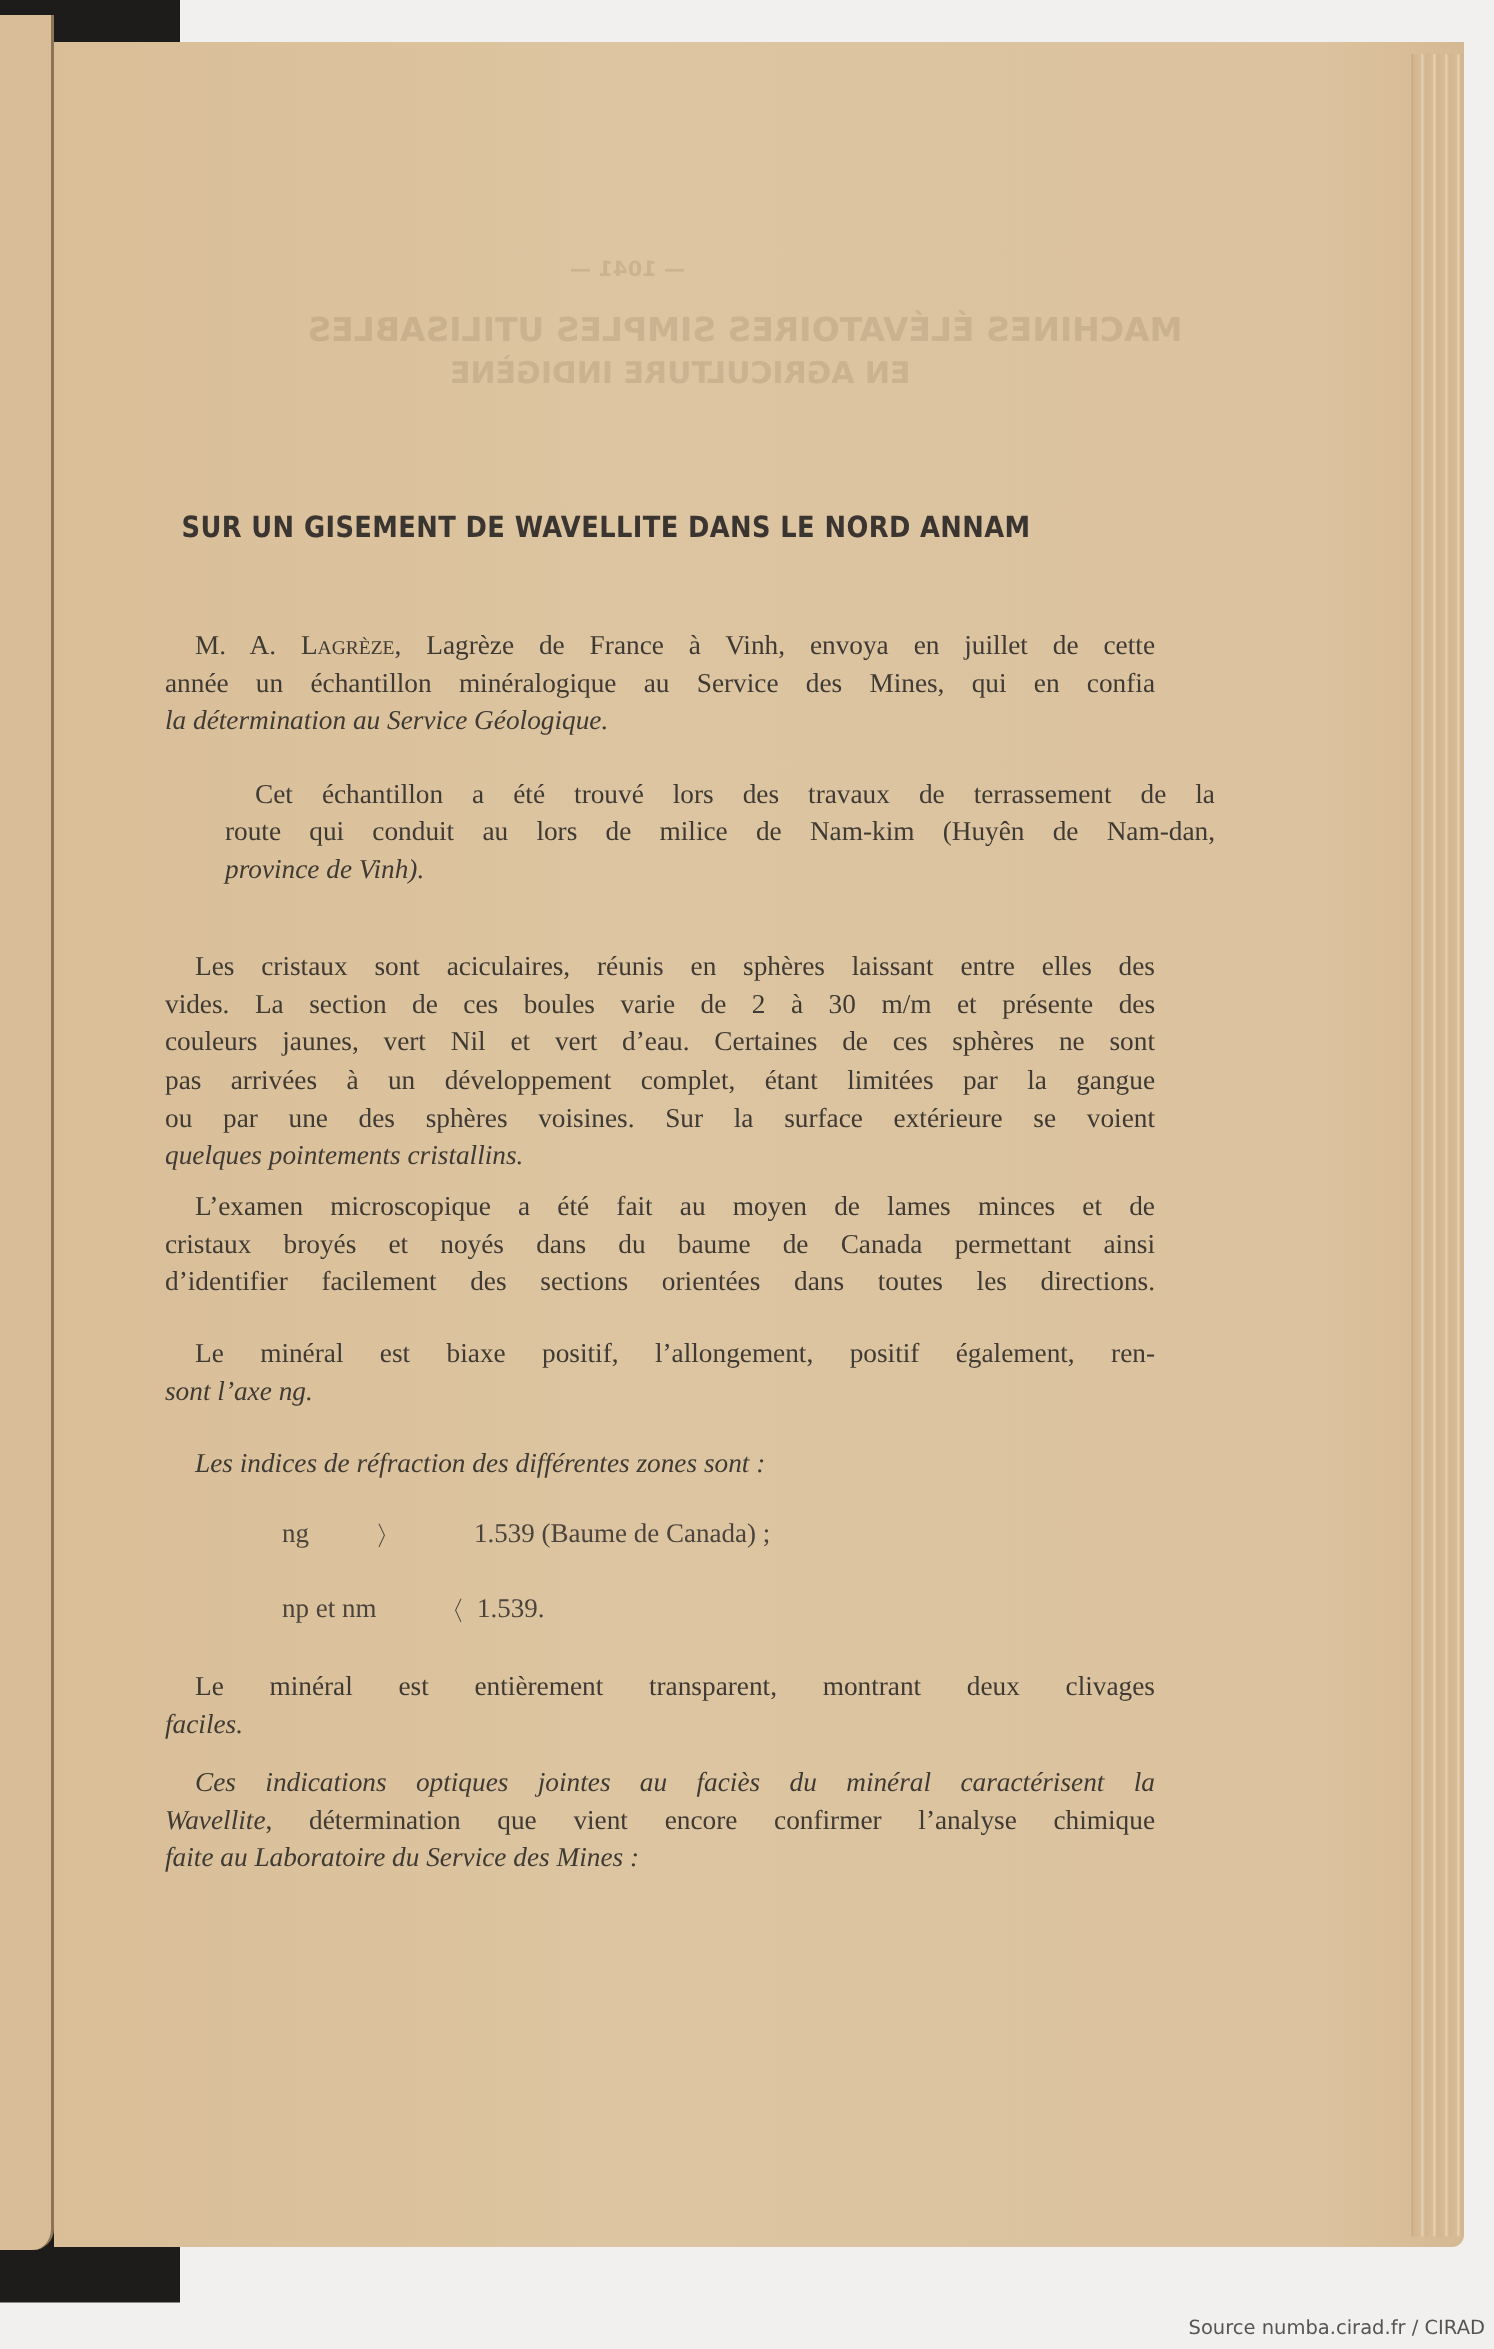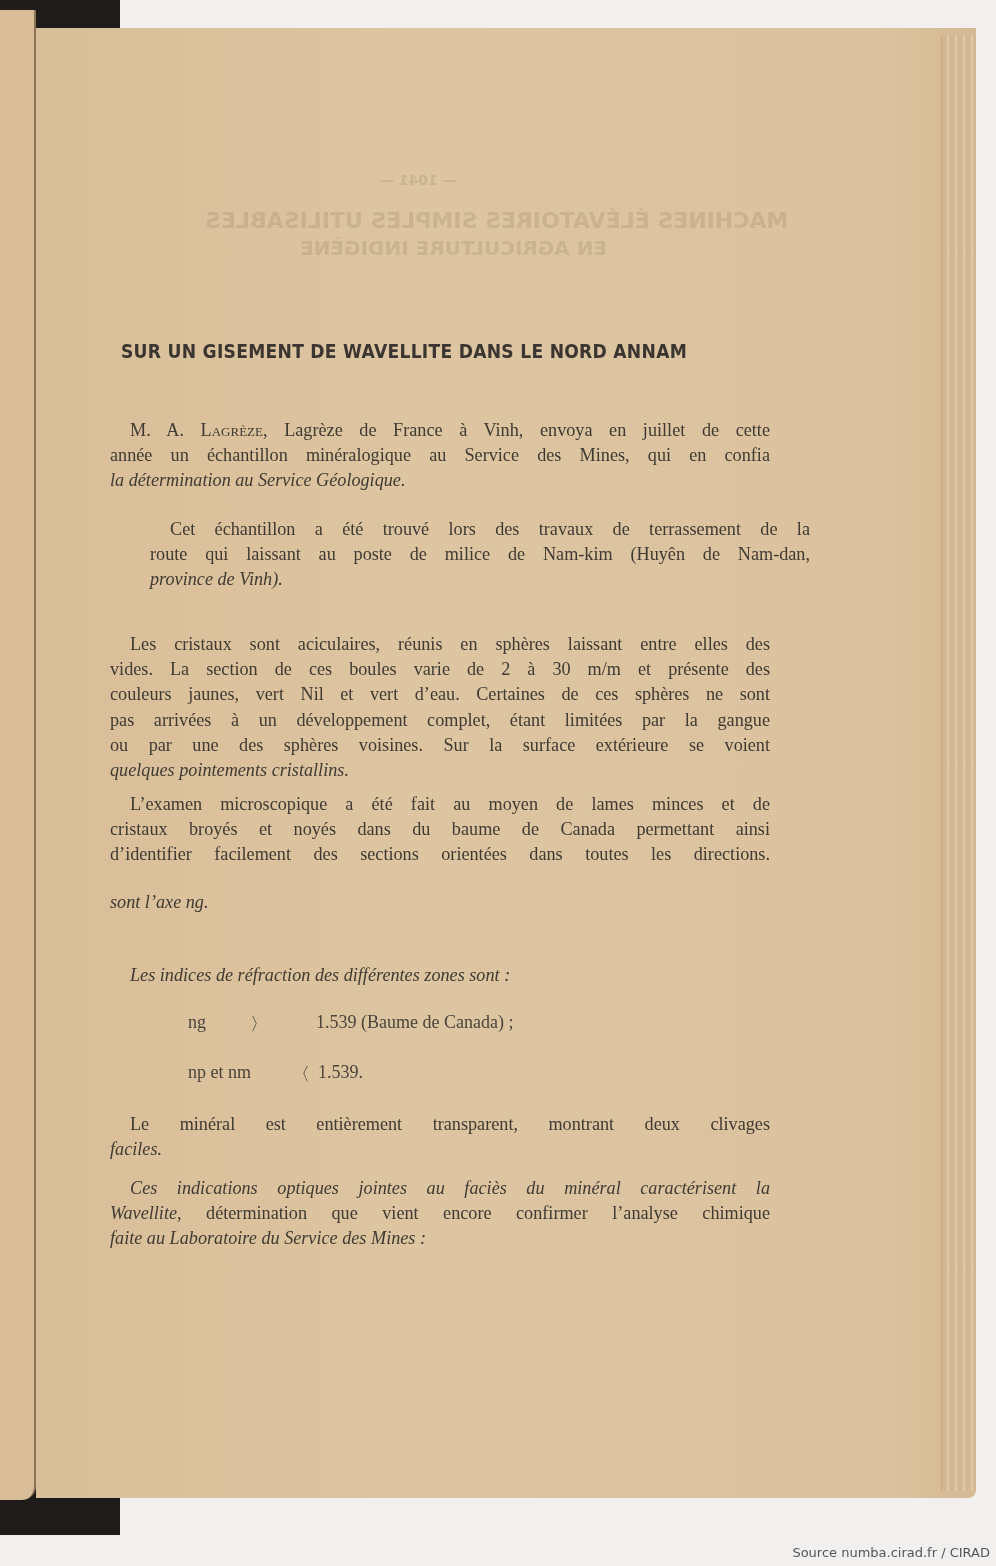--- a/index.html
+++ b/index.html
@@ -66,40 +66,41 @@
 <div class="title">SUR UN GISEMENT DE WAVELLITE DANS LE NORD ANNAM</div>
 
 <div class="para" style="top:418px;">
   <span class="line"><span class="indent"></span><span class="sc">M. A. Lagrèze</span><span>, Lagrèze de France à Vinh, envoya en juillet de cette</span></span>
   <span class="line">année un échantillon minéralogique au Service des Mines, qui en confia</span>
   <span class="line last">la détermination au Service Géologique.</span>
 </div>
 
 <div class="para" style="top:517px;margin-left:40px;">
   <span class="line"><span class="indent"></span><span>Cet échantillon a été trouvé lors des travaux de terrassement de la</span></span>
-  <span class="line">route qui laissant au poste de milice de Nam-kim (Huyên de Nam-dan,</span>
+  <span class="line">route qui conduit au lors de milice de Nam-kim (Huyên de Nam-dan,</span>
   <span class="line last">province de Vinh).</span>
 </div>
 
 <div class="para" style="top:632px;">
   <span class="line"><span class="indent"></span><span>Les cristaux sont aciculaires, réunis en sphères laissant entre elles des</span></span>
   <span class="line">vides. La section de ces boules varie de 2 à 30 m/m et présente des</span>
   <span class="line">couleurs jaunes, vert Nil et vert d’eau. Certaines de ces sphères ne sont</span>
   <span class="line">pas arrivées à un développement complet, étant limitées par la gangue</span>
   <span class="line">ou par une des sphères voisines. Sur la surface extérieure se voient</span>
   <span class="line last">quelques pointements cristallins.</span>
 </div>
 
 <div class="para" style="top:792px;">
   <span class="line"><span class="indent"></span><span>L’examen microscopique a été fait au moyen de lames minces et de</span></span>
   <span class="line">cristaux broyés et noyés dans du baume de Canada permettant ainsi</span>
   <span class="line">d’identifier facilement des sections orientées dans toutes les directions.</span>
 </div>
 
 <div class="para" style="top:890px;">
+  <span class="line"><span class="indent"></span><span>Le minéral est biaxe positif, l’allongement, positif également, ren-</span></span>
   <span class="line last">sont l’axe ng.</span>
 </div>
 
 <div class="para" style="top:963px;">
   <span class="line last"><span class="indent"></span><span>Les indices de réfraction des différentes zones sont :</span></span>
 </div>
 
 <div>
   <span class="formula" style="left:188px;top:1012px;">ng</span>
   <span class="formula" style="left:250px;top:1012px;">〉</span>

